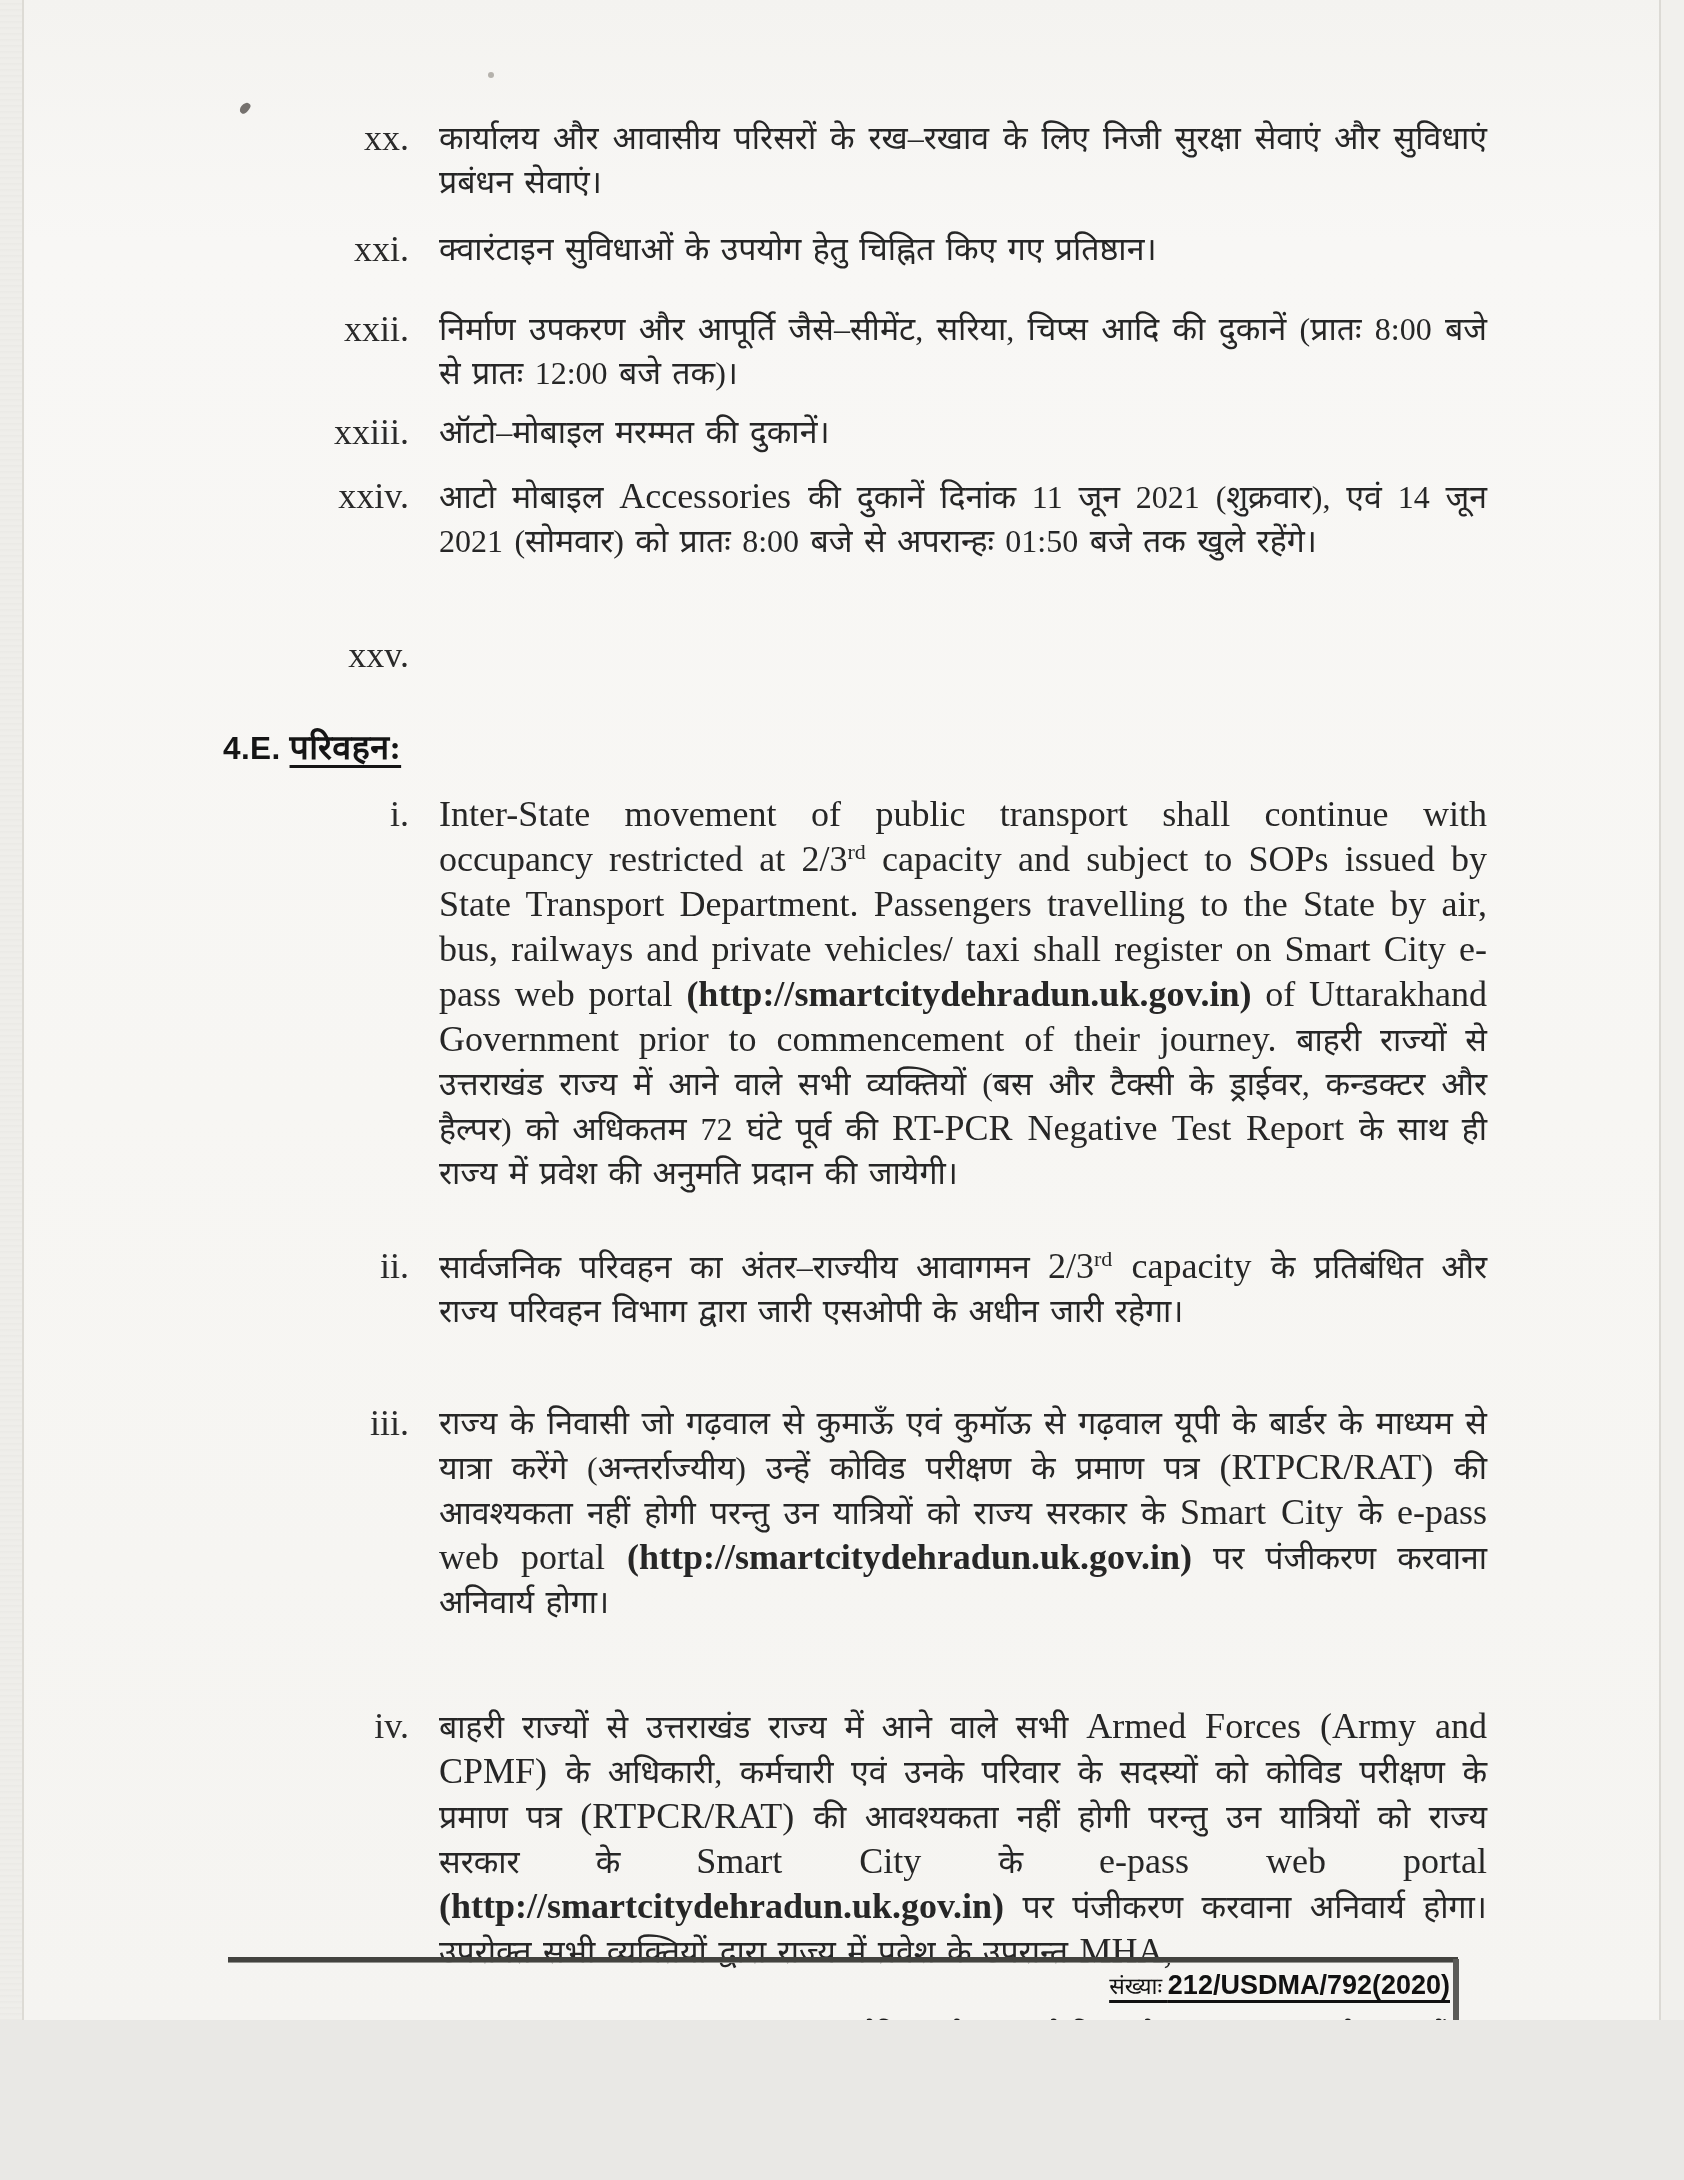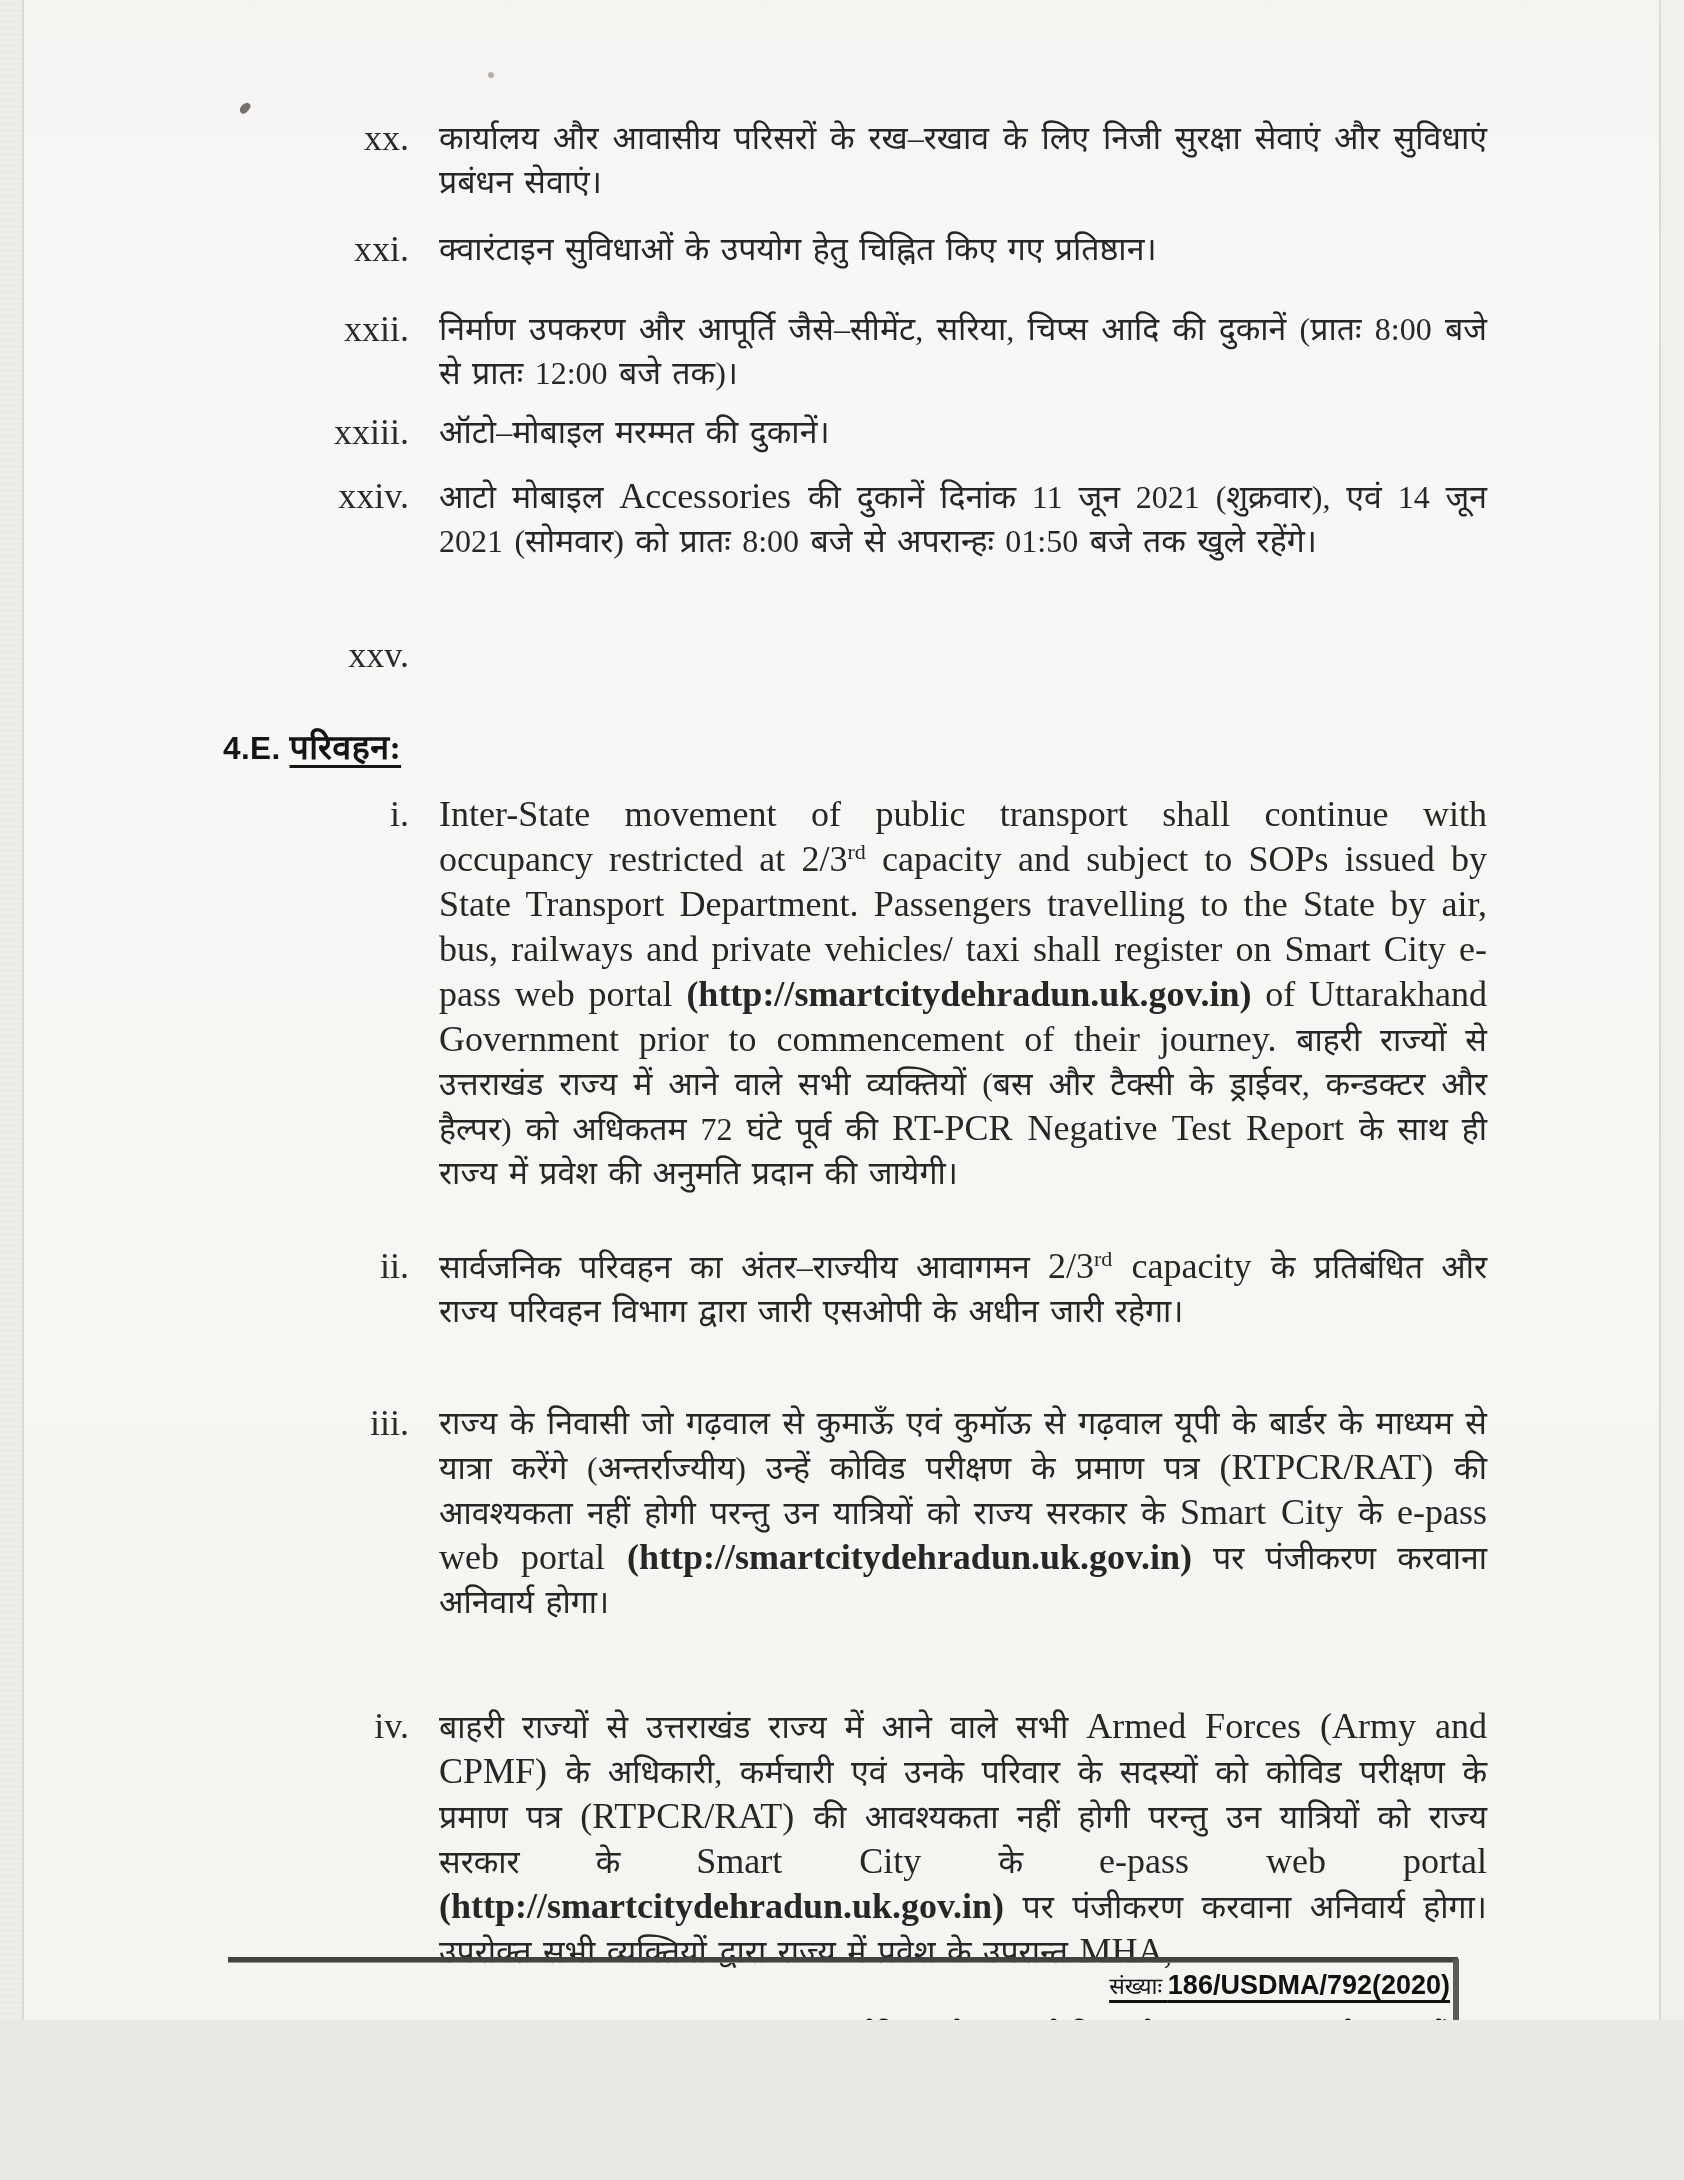--- a/index.html
+++ b/index.html
@@ -128,21 +128,21 @@
   </div>
   <div class="item" style="top:1704px">
     <div class="item-label">iv.</div>
     <div class="item-text"><span class="hi">बाहरी राज्यों से उत्तराखंड राज्य में आने वाले सभी </span><span class="en">Armed Forces (Army and CPMF) </span><span class="hi">के  अधिकारी, कर्मचारी एवं उनके परिवार के सदस्यों को कोविड परीक्षण के प्रमाण पत्र </span><span class="en">(RTPCR/RAT) </span><span class="hi">की आवश्यकता नहीं होगी परन्तु उन यात्रियों को राज्य सरकार के </span><span class="en">Smart City </span><span class="hi">के </span><span class="en">e-pass web portal </span><span class="url">(http://smartcitydehradun.uk.gov.in)</span><span class="hi"> पर पंजीकरण करवाना अनिवार्य होगा। उपरोक्त सभी व्यक्तियों द्वारा राज्य में प्रवेश के उपरान्त </span><span class="en">MHA,</span></div>
   </div>
 
   <div class="rule-h"></div>
   <div class="rule-v"></div>
 
   <div class="footer-ref">
-    <span class="footer-ref-label">संख्याः </span><span class="footer-ref-num">186/USDMA/792(2020)</span>
+    <span class="footer-ref-label">संख्याः </span><span class="footer-ref-num">212/USDMA/792(2020)</span>
   </div>
 
   <div class="footer-subject">
     <span class="hi">कोविड–19 के संक्रमण के नियत्रंण हेतु </span><span class="en">'COVID - Curfew' </span><span class="hi">के सम्बन्ध में।</span>
   </div>
 
   <div class="page-number">6</div>
 
 </div>
 

